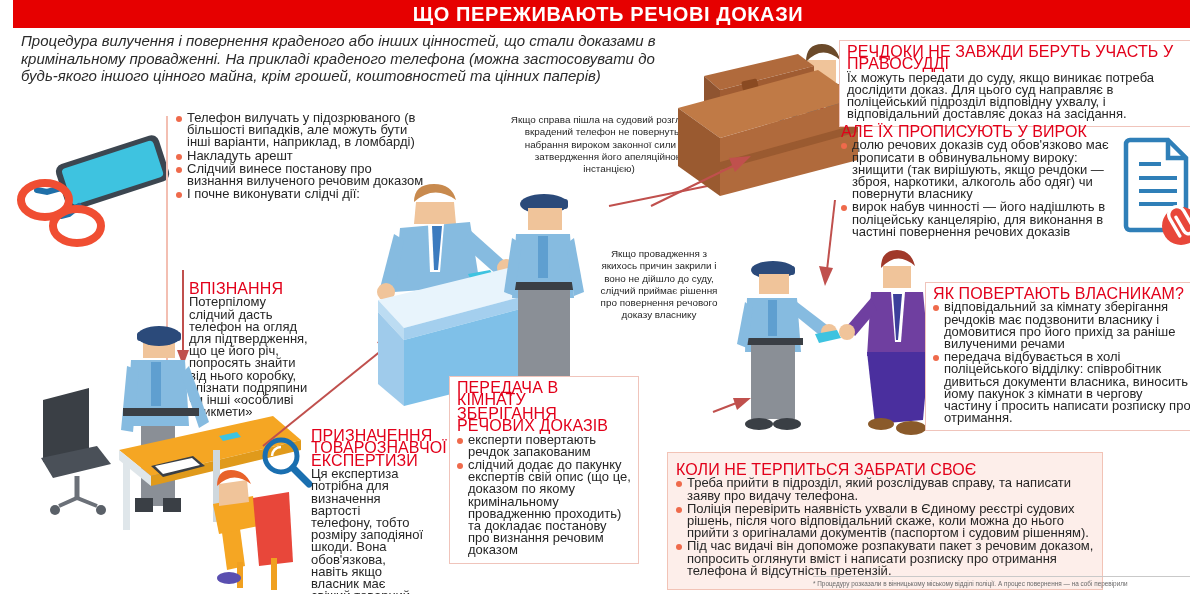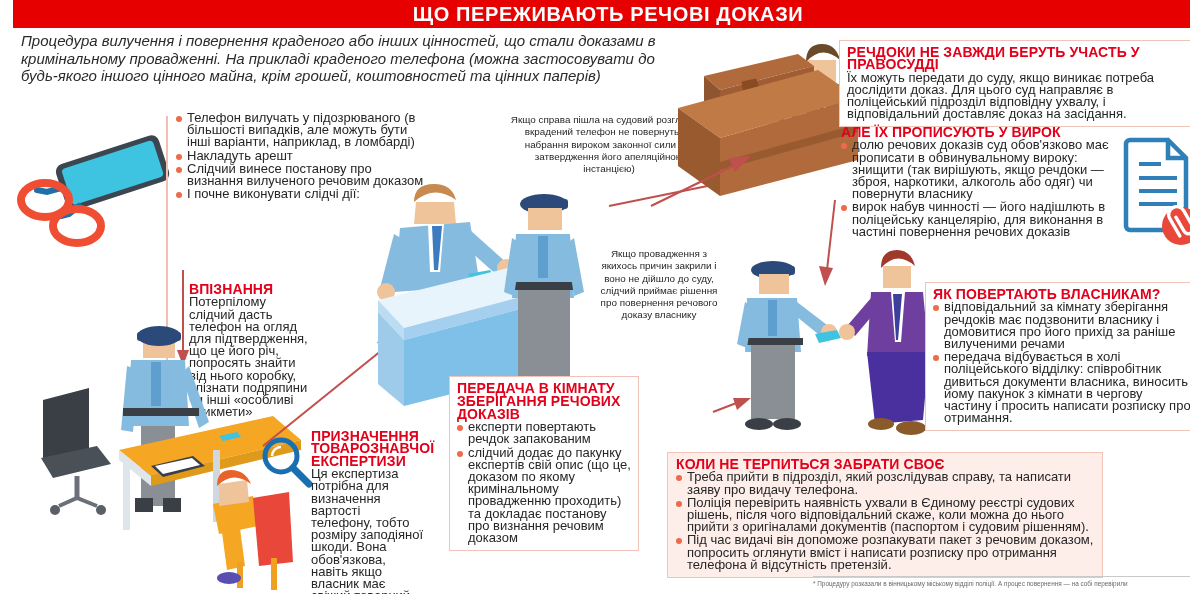--- a/index.html
+++ b/index.html
@@ -38,22 +38,22 @@
     font-size: 15px;
     line-height: 17.5px;
     color: #2b2b2b;
     font-style: italic;
   }
 
   
   .blk { position: absolute; }
   .blk-title {
     color: #e2001a;
-    font-weight: bold;
-    font-size: 14px;
+    font-weight: normal;
+    font-size: 16px;
     line-height: 12.4px;
     letter-spacing: 0.1px;
     margin-bottom: 1px;
   }
   .blk-body { font-size: 13px; line-height: 12.2px; color: #262626; }
   .center-txt { text-align: center; font-size: 9.9px; line-height: 12.3px; color: #262626; }
 
   
   ul.bl { list-style: none; }
   ul.bl li {
@@ -394,21 +394,21 @@
 
   <div class="blk panel-white" style="left:436px; top:376px; width:190px; padding:5px 7px;">
     <div class="blk-title">ПЕРЕДАЧА В КІМНАТУ</div>
     <div class="blk-title">ЗБЕРІГАННЯ РЕЧОВИХ ДОКАЗІВ</div>
     <ul class="bl">
       <li>експерти повертають речдок запакованим</li>
       <li>слідчий додає до пакунку експертів свій опис (що це, доказом по якому кримінальному провадженню проходить) та докладає постанову про визнання речовим доказом</li>
     </ul>
   </div>
 
-  <div class="blk panel-pink" style="left:654px; top:452px; width:436px; padding:5px 8px;">
+  <div class="blk panel-pink" style="left:654px; top:452px; width:436px; padding:11px 8px;">
     <div class="blk-title">КОЛИ НЕ ТЕРПИТЬСЯ ЗАБРАТИ СВОЄ</div>
     <ul class="bl">
       <li>Треба прийти в підрозділ, який розслідував справу, та написати заяву про видачу телефона.</li>
       <li>Поліція перевірить наявність ухвали в Єдиному реєстрі судових рішень, після чого відповідальний скаже, коли можна до нього прийти з оригіналами документів (паспортом і судовим рішенням).</li>
       <li>Під час видачі він допоможе розпакувати пакет з речовим доказом, попросить оглянути вміст і написати розписку про отримання телефона й відсутність претензій.</li>
     </ul>
   </div>
 
   <div class="footnote">* Процедуру розказали в вінницькому міському відділі поліції. А процес повернення — на собі перевірили</div>
 

